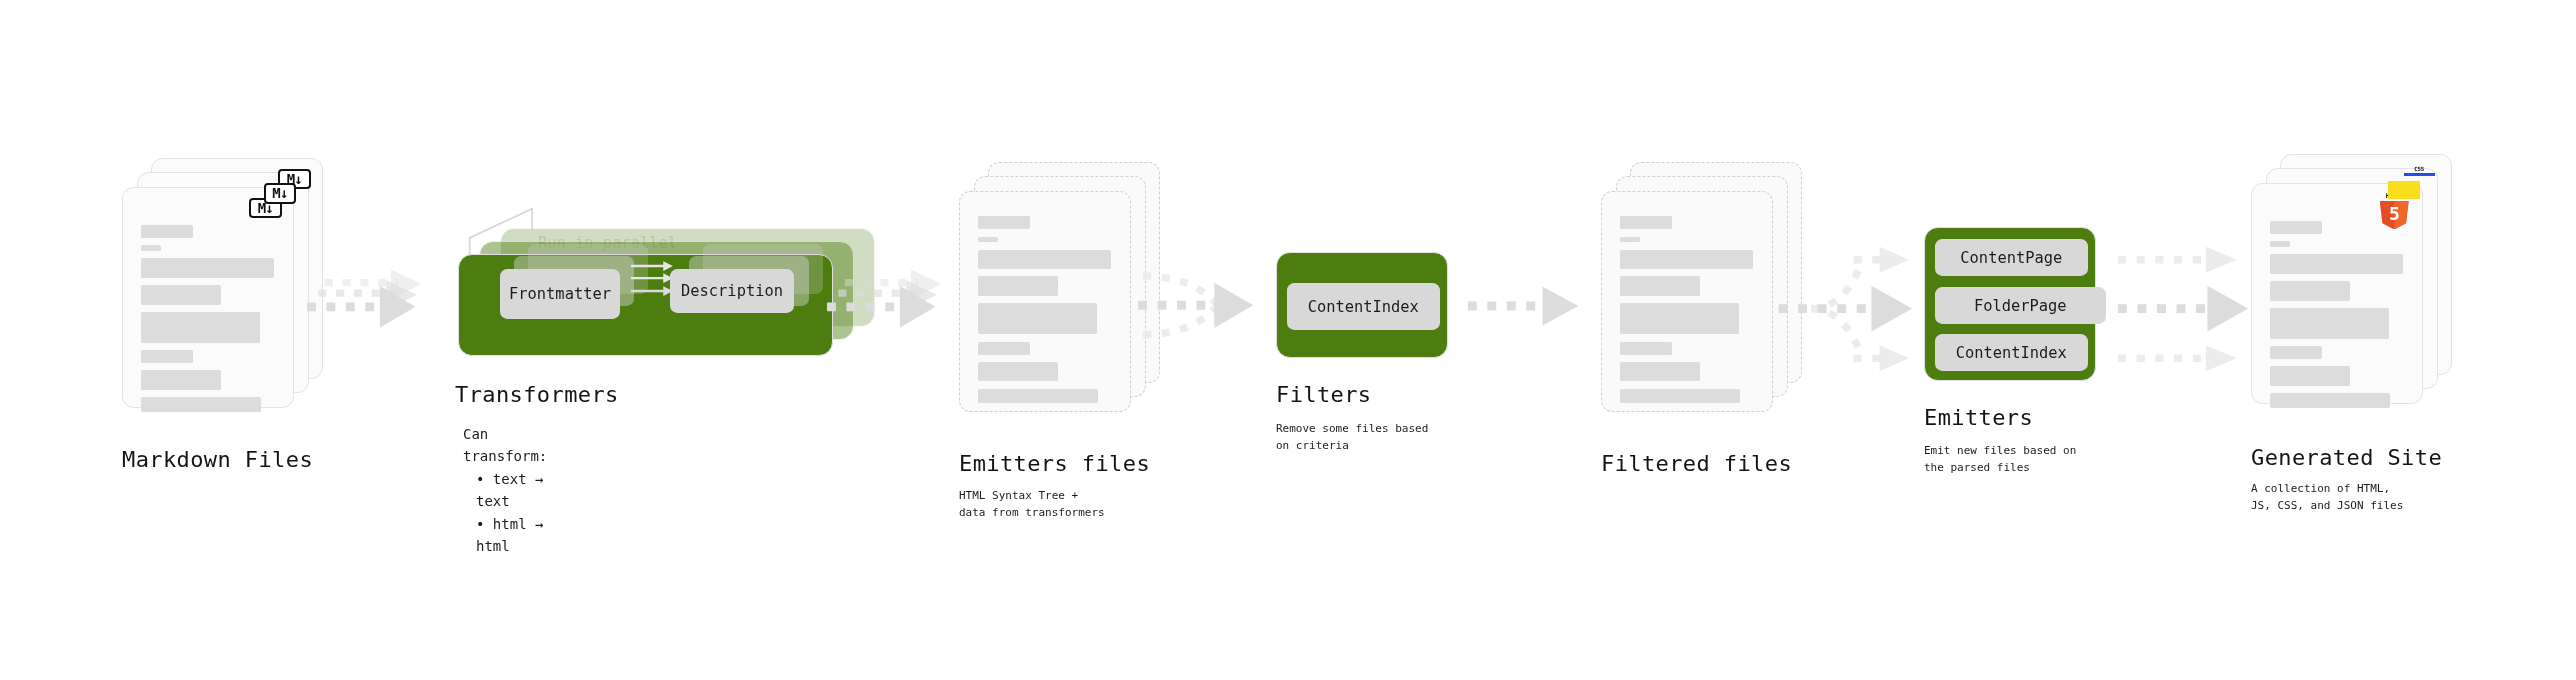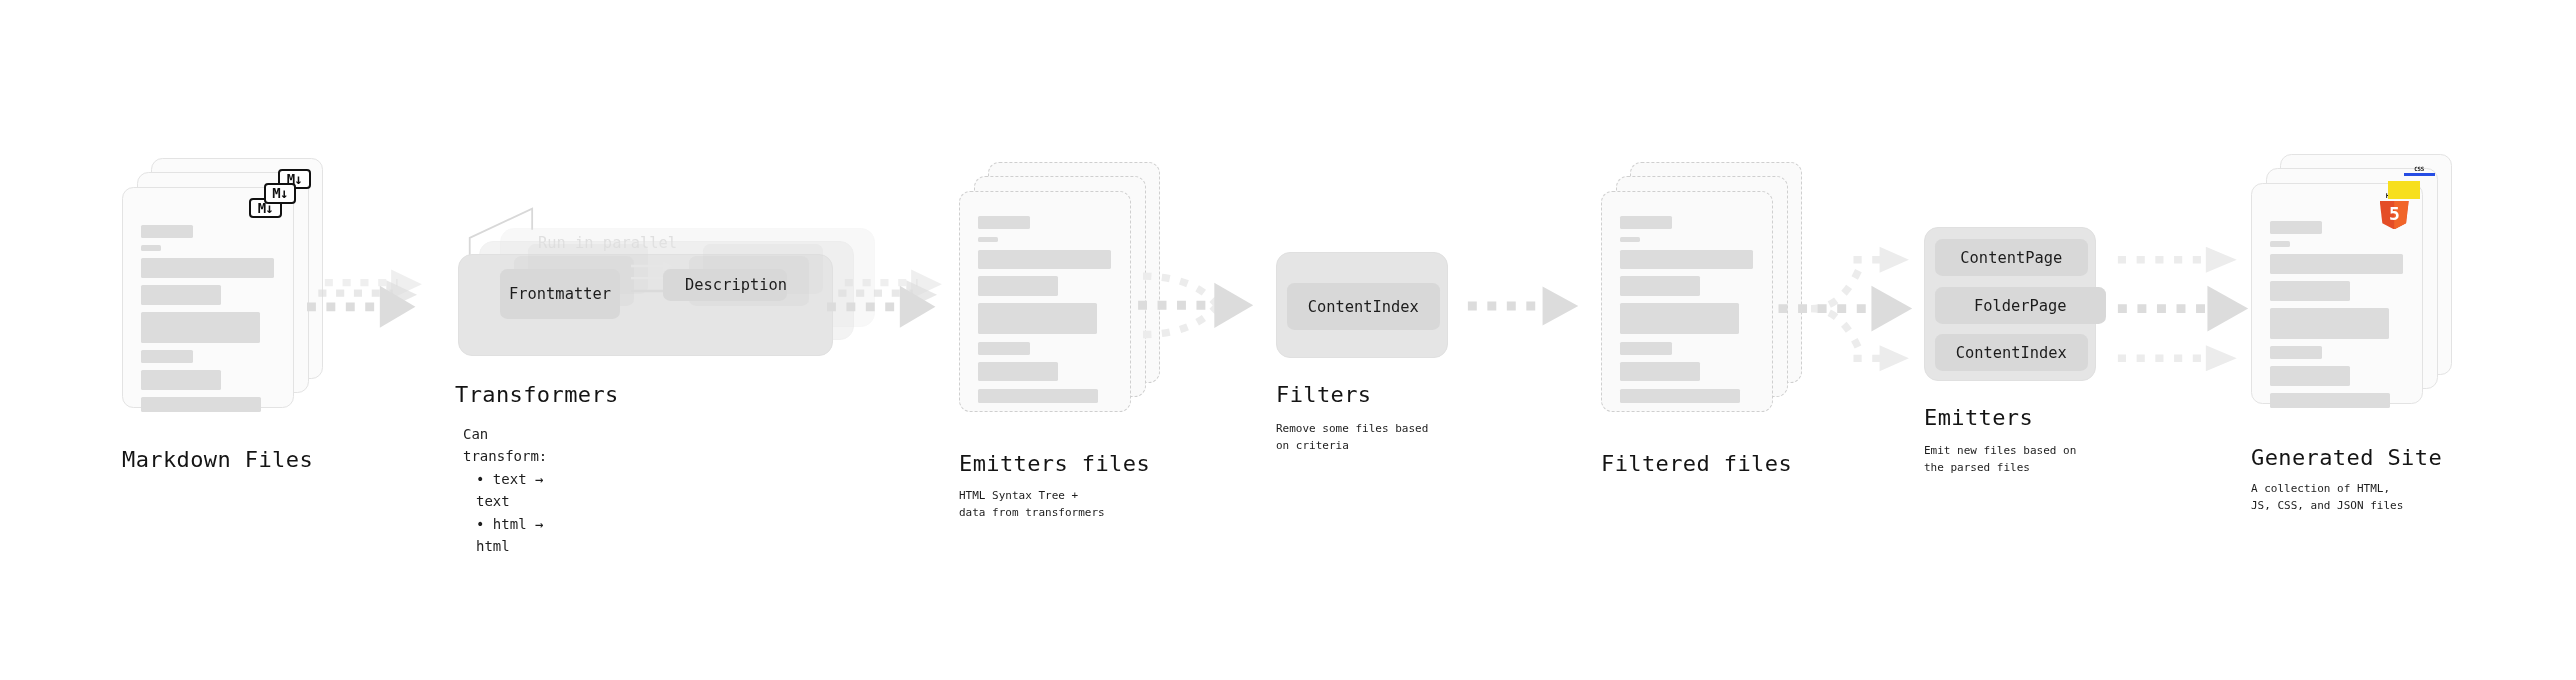--- a/index.html
+++ b/index.html
@@ -60,21 +60,21 @@
   
   .js-badge{ width:32.5px; height:18px; background:#f7df1e; }
   
   .css-badge{ width:31px; height:9.8px; position:relative; }
   .css-badge .w{ font-size:5.7px; font-weight:bold; color:#111; text-align:center; letter-spacing:-0.2px; }
   .css-badge .u{ height:2.4px; background:#264de4; margin-top:0.8px; }
 
   
   .groupbox{
     position:absolute; border:1.3px solid #e0e0e0; border-radius:14px;
-    background:#e5e5e5;
+    background:#4d7c0f;
     text-decoration:underline;
   }
   .chip{
     background:#d8d8d8; border-radius:7.3px;
     display:flex; align-items:center; justify-content:center;
     font-size:15.4px; color:#1c1c1c; white-space:nowrap;
   }
   .ghost{ opacity:.45; }
   .ghost2{ opacity:.25; }
 
@@ -166,21 +166,21 @@
     </g>
     <g stroke="#dadada" stroke-width="3" fill="none">
       <line x1="0" y1="41" x2="42" y2="41"></line>
         <polygon points="40,35 52,41 40,47" fill="#dadada" stroke="none"></polygon>
     </g>
   </svg>
 
   <div class="chip" style="position:absolute;left:45px;top:269px;width:120px;height:50px;">
     <span>Frontmatter</span>
   </div>
-  <div class="chip" style="position:absolute;left:208px;top:269px;width:124px;height:32px;justify-content:flex-end;">
+  <div class="chip" style="position:absolute;left:215px;top:269px;width:124px;height:44px;">
     <span>Description</span>
   </div>
 
   <div class="title" style="position:absolute;left:0px;top:382px;">Transformers</div>
 
   <div class="sublist" style="position:absolute;left:8px;top:423px;">
     <div>Can transform:</div>
     <div class="li">• text → text</div>
     <div class="li">• html → html</div>
   </div>

